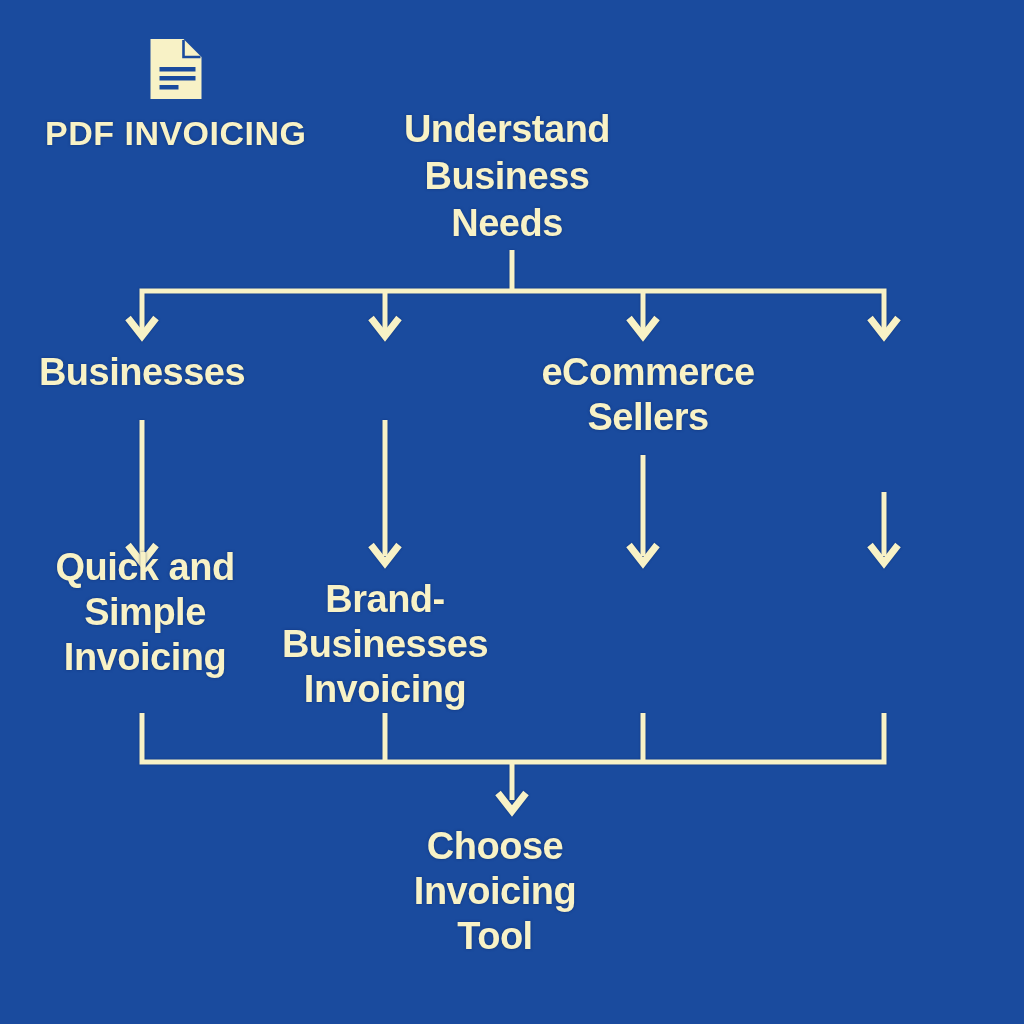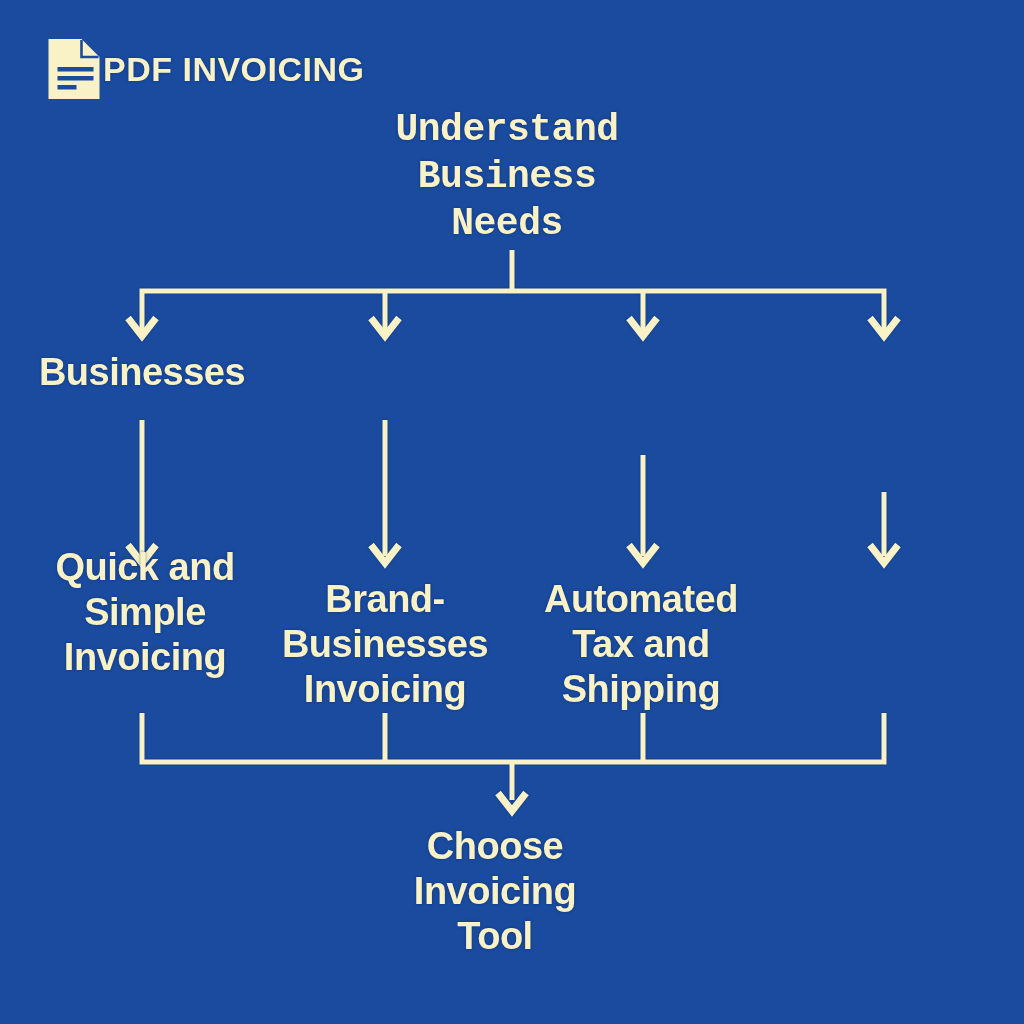--- a/index.html
+++ b/index.html
@@ -18,20 +18,22 @@
     height: 1024px;
     background: var(--color-background);
     overflow: hidden;
   }
   .header {
     position: absolute;
     left: 45px;
     top: 38px;
     display: flex;
     align-items: center;
+    gap: 14px;
+    flex-direction: column;
   }
   .doc-icon { width: 58px; height: 62px; display: block; }
   .doc-body { fill: var(--color-foreground); }
   .doc-fold { fill: none; stroke: var(--color-background); stroke-width: 2.6; }
   .doc-line { fill: var(--color-background); }
   .brand {
     font-size: 34px;
     font-weight: 700;
     letter-spacing: 0.5px;
     color: var(--color-foreground);
@@ -58,21 +60,21 @@
     transform: translateX(-50%);
     text-align: center;
     white-space: pre-line;
     font-size: 38px;
     line-height: 45px;
     font-weight: 700;
     letter-spacing: -0.5px;
     color: var(--color-foreground);
     text-shadow: 0 0 3px rgba(8, 32, 96, 0.55);
   }
-  .node.title-node { line-height: 47px; font-family: Liberation Mono, monospace; }
+  .node.title-node { line-height: 47px; }
 </style>
 </head>
 <body>
 
 <div class="canvas">
 
   <div class="header">
     <svg class="doc-icon" viewBox="0 0 57 62" xmlns="http://www.w3.org/2000/svg" aria-hidden="true">
       <path class="doc-body" d="M3 1 H36 L54 19 V61 H3 Z"></path>
       <path class="doc-fold" d="M36 2 V19 H53"></path>
@@ -111,28 +113,27 @@
 
     <path d="M512 762 V800"></path>
     <path class="ah" d="M498 793 L512 811 L526 793"></path>
   </svg>
 
   <div class="node title-node" style="left:507px; top:106px">Understand
 Business
 Needs</div>
 
   <div class="node" style="left:142px; top:350px">Businesses</div>
+  <div class="node" style="left:648px; top:350px">eCommerce
+Sellers</div>
 
   <div class="node" style="left:145px; top:545px">Quick and
 Simple
 Invoicing</div>
   <div class="node" style="left:385px; top:577px">Brand-
 Businesses
 Invoicing</div>
-  <div class="node" style="left:641px; top:577px">Automated
-Tax and
-Shipping</div>
 
   <div class="node" style="left:495px; top:824px">Choose
 Invoicing
 Tool</div>
 
 </div>
 
 </body></html>

